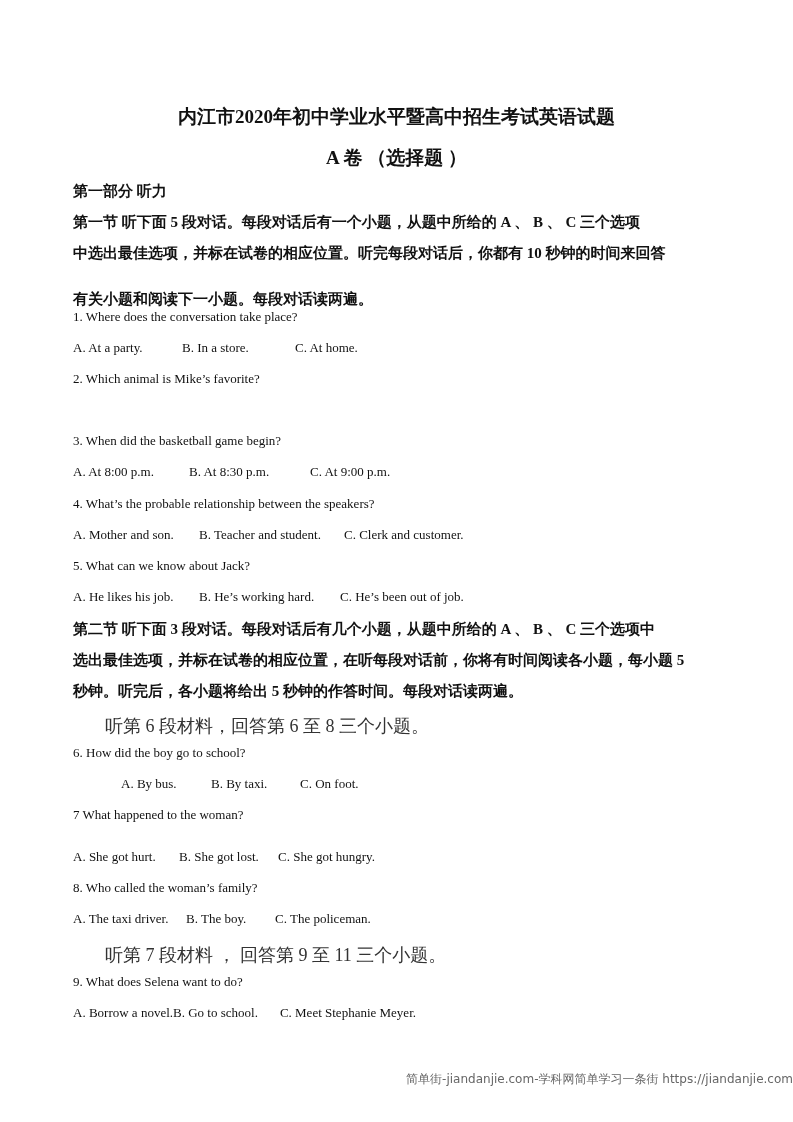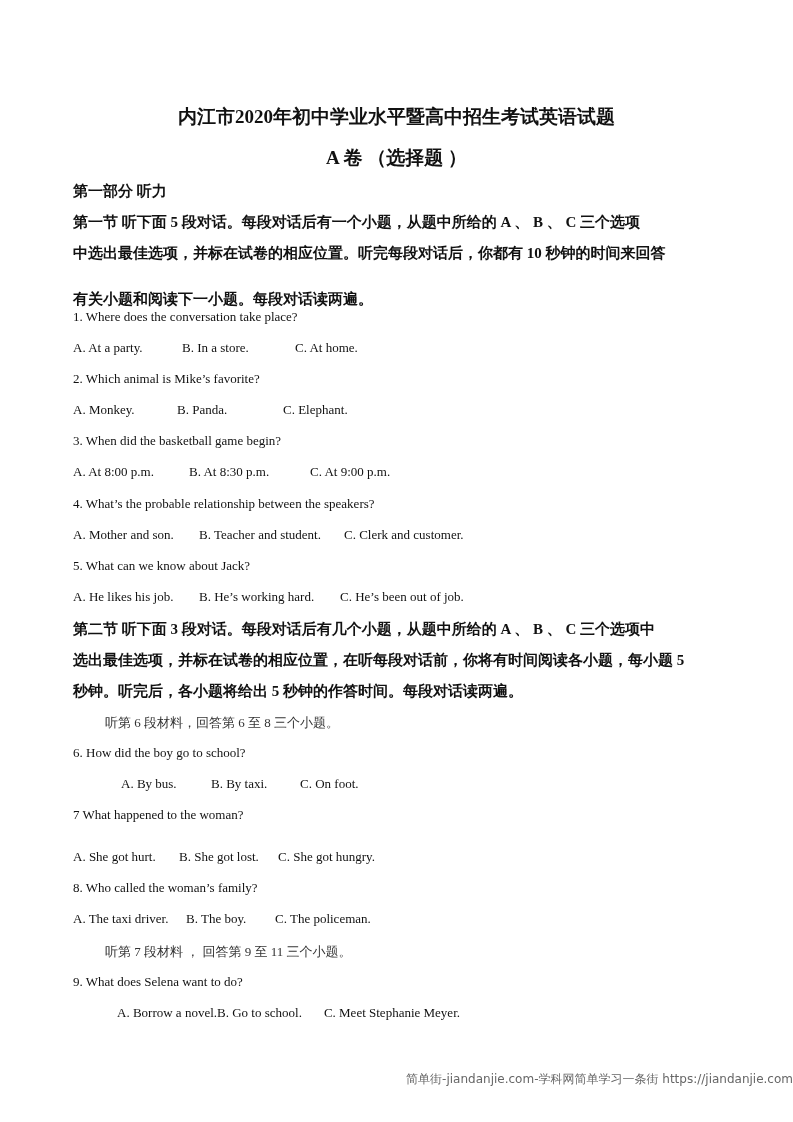--- a/index.html
+++ b/index.html
@@ -3,21 +3,21 @@
   <meta charset="utf-8">
   <style>
     html, body { margin: 0; padding: 0; background: #ffffff; }
     body { width: 793px; height: 1122px; position: relative; overflow: hidden; color: #111; }
     .page { position: absolute; left: 0; top: 0; width: 629px; height: 1122px; }
     .serif { font-family: "Liberation Serif", "DejaVu Serif", serif; }
     .title { position: absolute; left: 0; width: 793px; text-align: center; font-weight: bold; font-size: 19px; }
     .line { position: absolute; left: 73px; white-space: nowrap; }
     .bold { font-weight: bold; font-size: 15px; }
     .q { font-size: 13px; }
-    .note { font-size: 13px; color: #333; padding-left: 32px; }
+    .note { font-size: 18px; color: #333; padding-left: 32px; }
     .opt { display: inline-block; }
     .footer { position: absolute; top: 1071px; left: 0; width: 793px; text-align: right; font-family: "DejaVu Sans", sans-serif; font-size: 12px; color: #666; }
   </style>
 </head>
 <body>
 
 <div class="page serif">
 
   <div class="title" style="top:104px;">内江市2020年初中学业水平暨高中招生考试英语试题</div>
   <div class="title" style="top:145px;">A 卷    （选择题 ）</div>
@@ -27,23 +27,20 @@
   <div class="line bold" style="top:213px;">第一节  听下面 5 段对话。每段对话后有一个小题，从题中所给的 A 、 B 、 C 三个选项</div>
   <div class="line bold" style="top:244px;">中选出最佳选项，并标在试卷的相应位置。听完每段对话后，你都有 10 秒钟的时间来回答</div>
   <div class="line bold" style="top:290px;">有关小题和阅读下一小题。每段对话读两遍。</div>
 
   <div class="line q" style="top:309px;">1. Where does the conversation take place?</div>
   <div class="line q" style="top:340px;">
     <span class="opt" style="width:109px;">A. At a party.</span><span class="opt" style="width:113px;">B. In a store.</span><span class="opt">C. At home.</span>
   </div>
 
   <div class="line q" style="top:371px;">2. Which animal is Mike’s favorite?</div>
-  <div class="line q" style="top:402px;">
-    <span class="opt" style="width:104px;">A. Monkey.</span><span class="opt" style="width:106px;">B. Panda.</span><span class="opt">C. Elephant.</span>
-  </div>
 
   <div class="line q" style="top:433px;">3. When did the basketball game begin?</div>
   <div class="line q" style="top:464px;">
     <span class="opt" style="width:116px;">A. At 8:00 p.m.</span><span class="opt" style="width:121px;">B. At 8:30 p.m.</span><span class="opt">C. At 9:00 p.m.</span>
   </div>
 
   <div class="line q" style="top:496px;">4. What’s the probable relationship between the speakers?</div>
   <div class="line q" style="top:527px;">
     <span class="opt" style="width:126px;">A. Mother and son.</span><span class="opt" style="width:145px;">B. Teacher and student.</span><span class="opt">C. Clerk and customer.</span>
   </div>
@@ -70,18 +67,18 @@
   </div>
 
   <div class="line q" style="top:880px;">8. Who called the woman’s family?</div>
   <div class="line q" style="top:911px;">
     <span class="opt" style="width:113px;">A. The taxi driver.</span><span class="opt" style="width:89px;">B. The boy.</span><span class="opt">C. The policeman.</span>
   </div>
 
   <div class="line note" style="top:943px;">听第 7 段材料 ， 回答第 9 至 11 三个小题。</div>
 
   <div class="line q" style="top:974px;">9. What does Selena want to do?</div>
-  <div class="line q" style="top:1005px;margin-left:44px;">
+  <div class="line q" style="top:1005px;">
     <span class="opt">A. Borrow a novel.</span><span class="opt" style="margin-right:22px;">B. Go to school.</span><span class="opt">C. Meet Stephanie Meyer.</span>
   </div>
 
   <div class="footer">简单街-jiandanjie.com-学科网简单学习一条街 https://jiandanjie.com</div>
 </div>
 
 </body></html>

